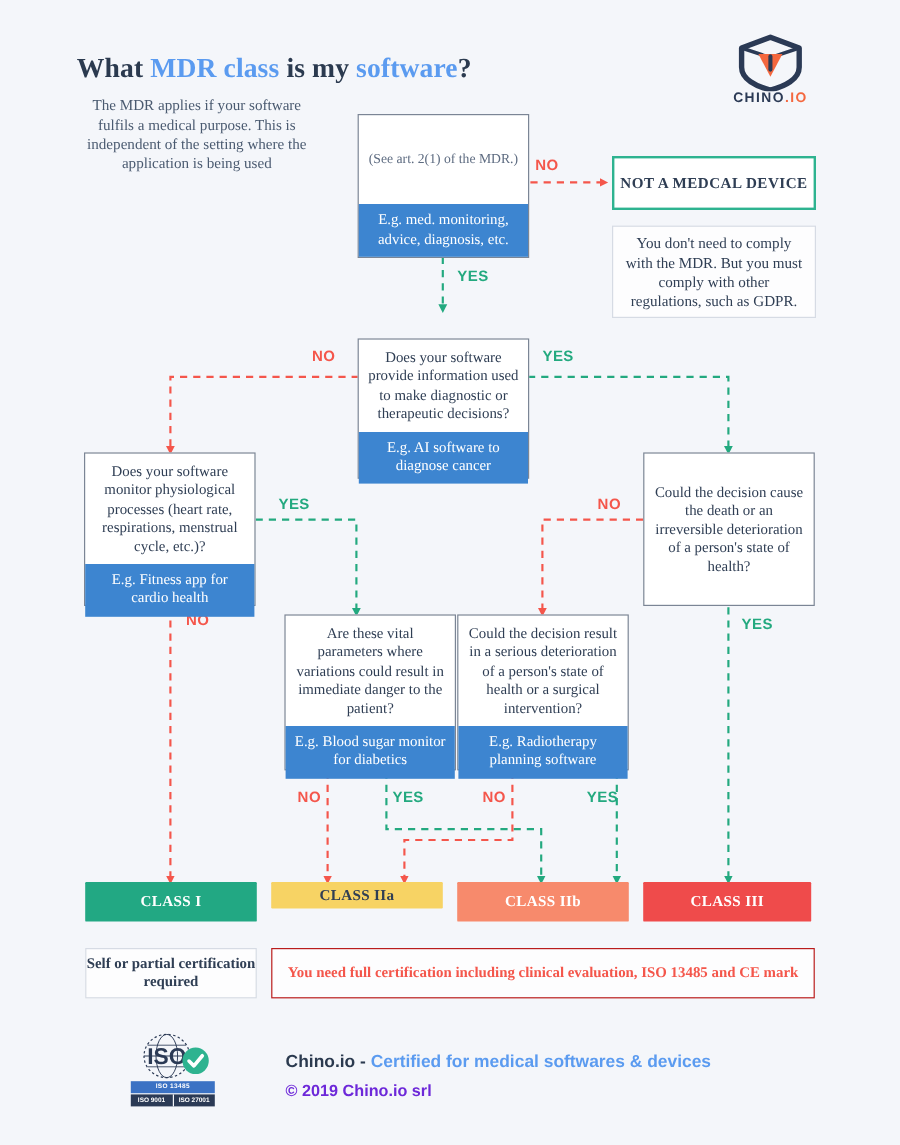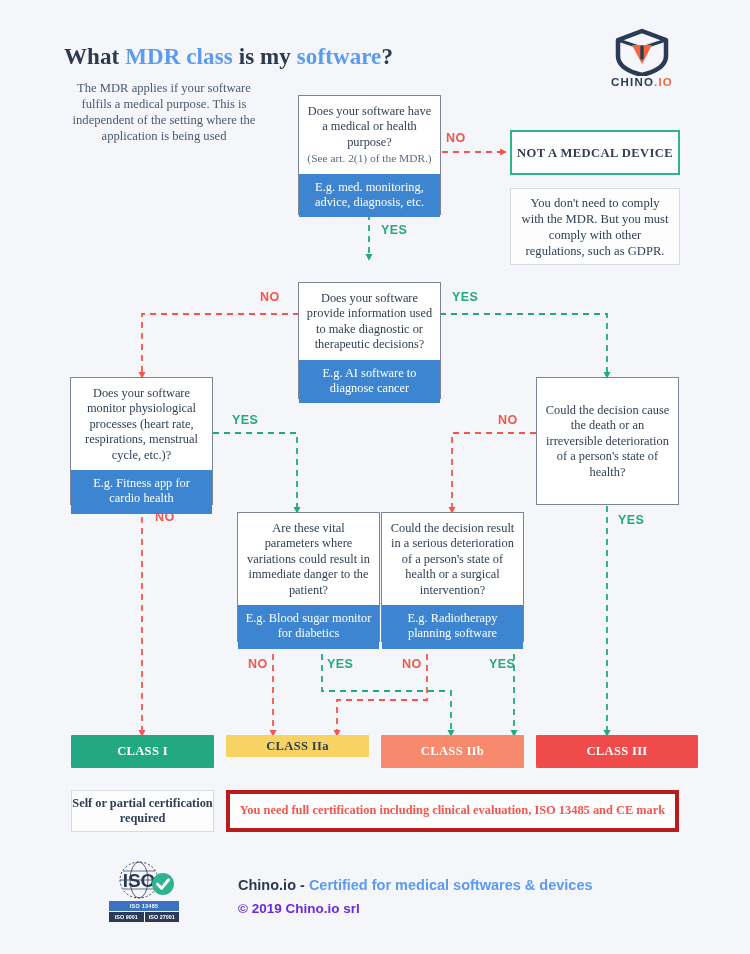--- a/index.html
+++ b/index.html
@@ -75,21 +75,21 @@
     font-weight:bold;font-size:12.6px;letter-spacing:.3px;
     color:#ffffff;border-radius:1px;
   }
 
   .cert{
     position:absolute;box-sizing:border-box;
     display:flex;align-items:center;justify-content:center;
     text-align:center;font-size:12.4px;line-height:15.5px;font-weight:bold;
   }
   .cert.self{background:#fdfdfe;border:1px solid #d6dbe4;color:#2f3e54;}
-  .cert.full{background:#fdfdfe;border:4px solid #b91c1c;color:#f4564b;}
+  .cert.full{background:#fdfdfe;border:1px solid #b91c1c;color:#f4564b;}
 
   
   .elabel{
     position:absolute;font-family:"Liberation Sans",sans-serif;
     font-size:12.5px;font-weight:bold;letter-spacing:.4px;white-space:nowrap;
   }
   .elabel.yes{color:#23a97f;}
   .elabel.no{color:#f4564b;}
 
   
@@ -183,21 +183,20 @@
   <div class="elabel no" style="left:155px;top:510px;">NO</div>
   <div class="elabel no" style="left:498px;top:413px;">NO</div>
   <div class="elabel yes" style="left:618px;top:513px;">YES</div>
   <div class="elabel no" style="left:248px;top:657px;">NO</div>
   <div class="elabel yes" style="left:327px;top:657px;">YES</div>
   <div class="elabel no" style="left:402px;top:657px;">NO</div>
   <div class="elabel yes" style="left:489px;top:657px;">YES</div>
 
   <div class="node" style="left:298px;top:95px;width:143px;height:120px;">
     <div class="q" style="flex-direction:column;">
-      <span>Does your software have a medical or health purpose?</span>
       <span style="font-size:11.4px;color:#5d6b80;margin-top:1px;">(See art. 2(1) of the MDR.)</span>
     </div>
     <div class="eg">E.g. med. monitoring, advice, diagnosis, etc.</div>
   </div>
 
   <div class="outcome" style="left:510px;top:130px;width:170px;height:45px;">NOT A MEDCAL DEVICE</div>
   <div class="plain" style="left:510px;top:188px;width:170px;height:77px;">You don't need to comply with the MDR. But you must comply with other regulations, such as GDPR.</div>
 
   <div class="node" style="left:298px;top:258px;width:143px;height:117px;margin-top:24px;">
     <div class="q">Does your software provide information used to make diagnostic or therapeutic decisions?</div>
@@ -219,21 +218,21 @@
   </div>
 
   <div class="node" style="left:381px;top:512px;width:143px;height:130px;">
     <div class="q">Could the decision result in a serious deterioration of a person's state of health or a surgical intervention?</div>
     <div class="eg">E.g. Radiotherapy planning software</div>
   </div>
 
   <div class="classbox" style="left:71px;top:735px;width:143px;height:33px;background:#22a883;color:#ffffff;">CLASS I</div>
   <div class="classbox" style="left:226px;top:735px;width:143px;height:22px;background:#f7d364;color:#2f3e54;">CLASS IIa</div>
   <div class="classbox" style="left:381px;top:735px;width:143px;height:33px;background:#f78a6c;color:#ffffff;">CLASS IIb</div>
-  <div class="classbox" style="left:536px;top:735px;width:162px;height:33px;background:#ef4b4b;color:#ffffff;">CLASS III</div>
+  <div class="classbox" style="left:536px;top:735px;width:140px;height:33px;background:#ef4b4b;color:#ffffff;">CLASS III</div>
 
   <div class="cert self" style="left:71px;top:790px;width:143px;height:42px;">Self or partial certification required</div>
   <div class="cert full" style="left:226px;top:790px;width:453px;height:42px;">You need full certification including clinical evaluation, ISO 13485 and CE mark</div>
 
   <div class="iso">
     <svg width="70" height="40" viewBox="0 0 70 40">
       <ellipse cx="30" cy="19" rx="19" ry="18" fill="none" stroke="#2b3a55" stroke-width="1" stroke-dasharray="2,2"></ellipse>
       <ellipse cx="30" cy="19" rx="9" ry="18" fill="none" stroke="#2b3a55" stroke-width="0.8"></ellipse>
       <line x1="11" y1="19" x2="49" y2="19" stroke="#2b3a55" stroke-width="0.8"></line>
       <line x1="14" y1="10" x2="46" y2="10" stroke="#2b3a55" stroke-width="0.7"></line>

